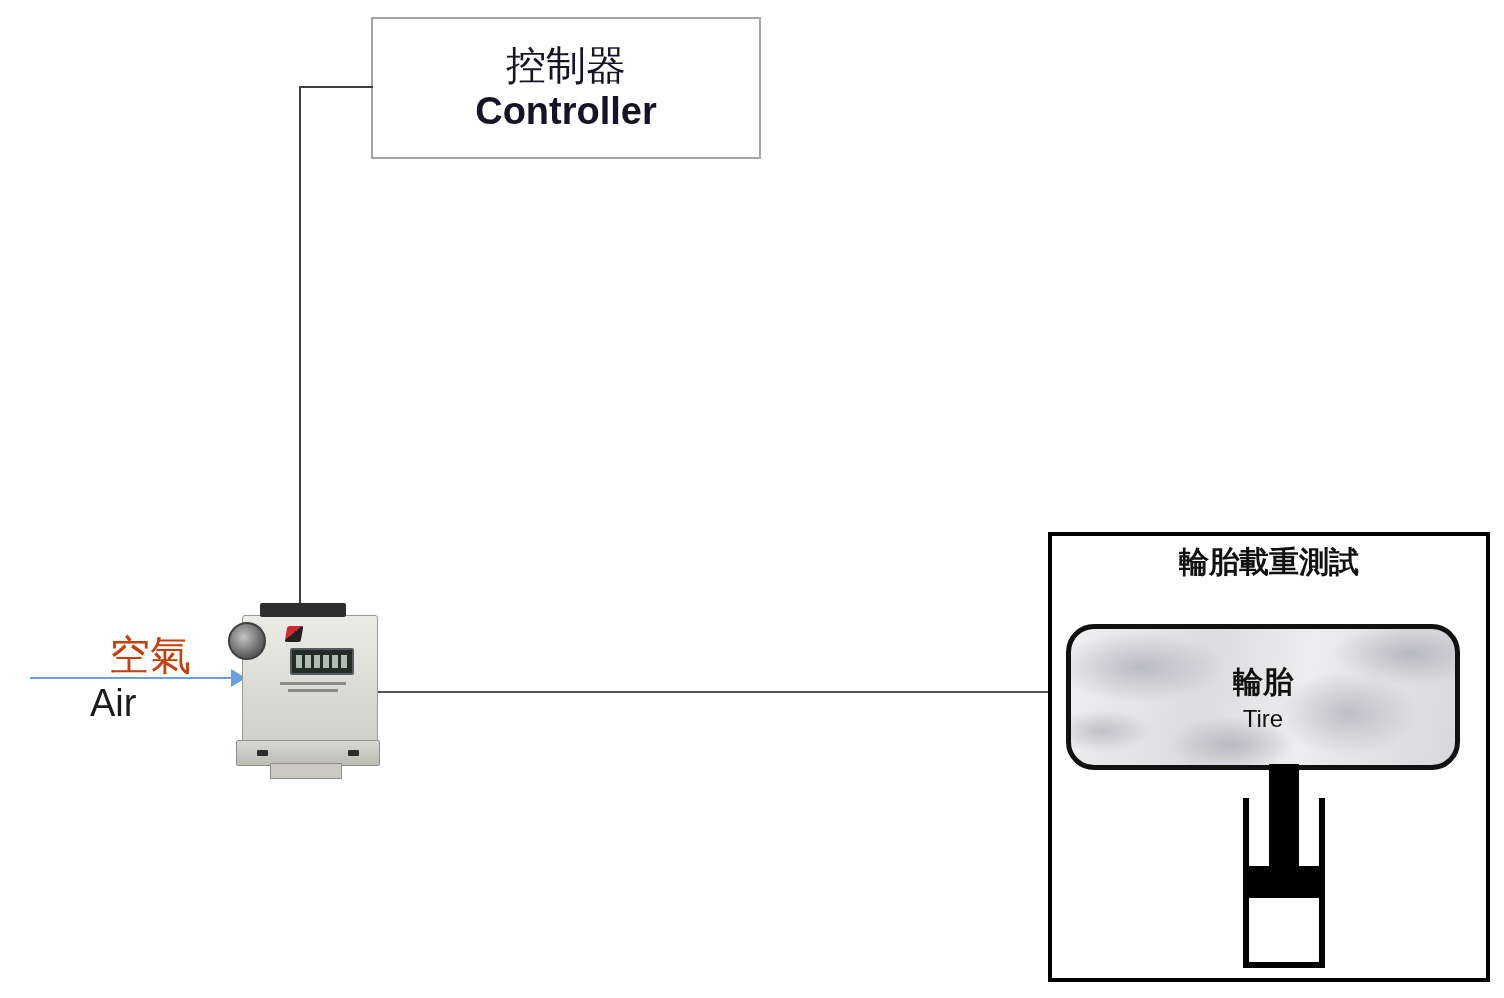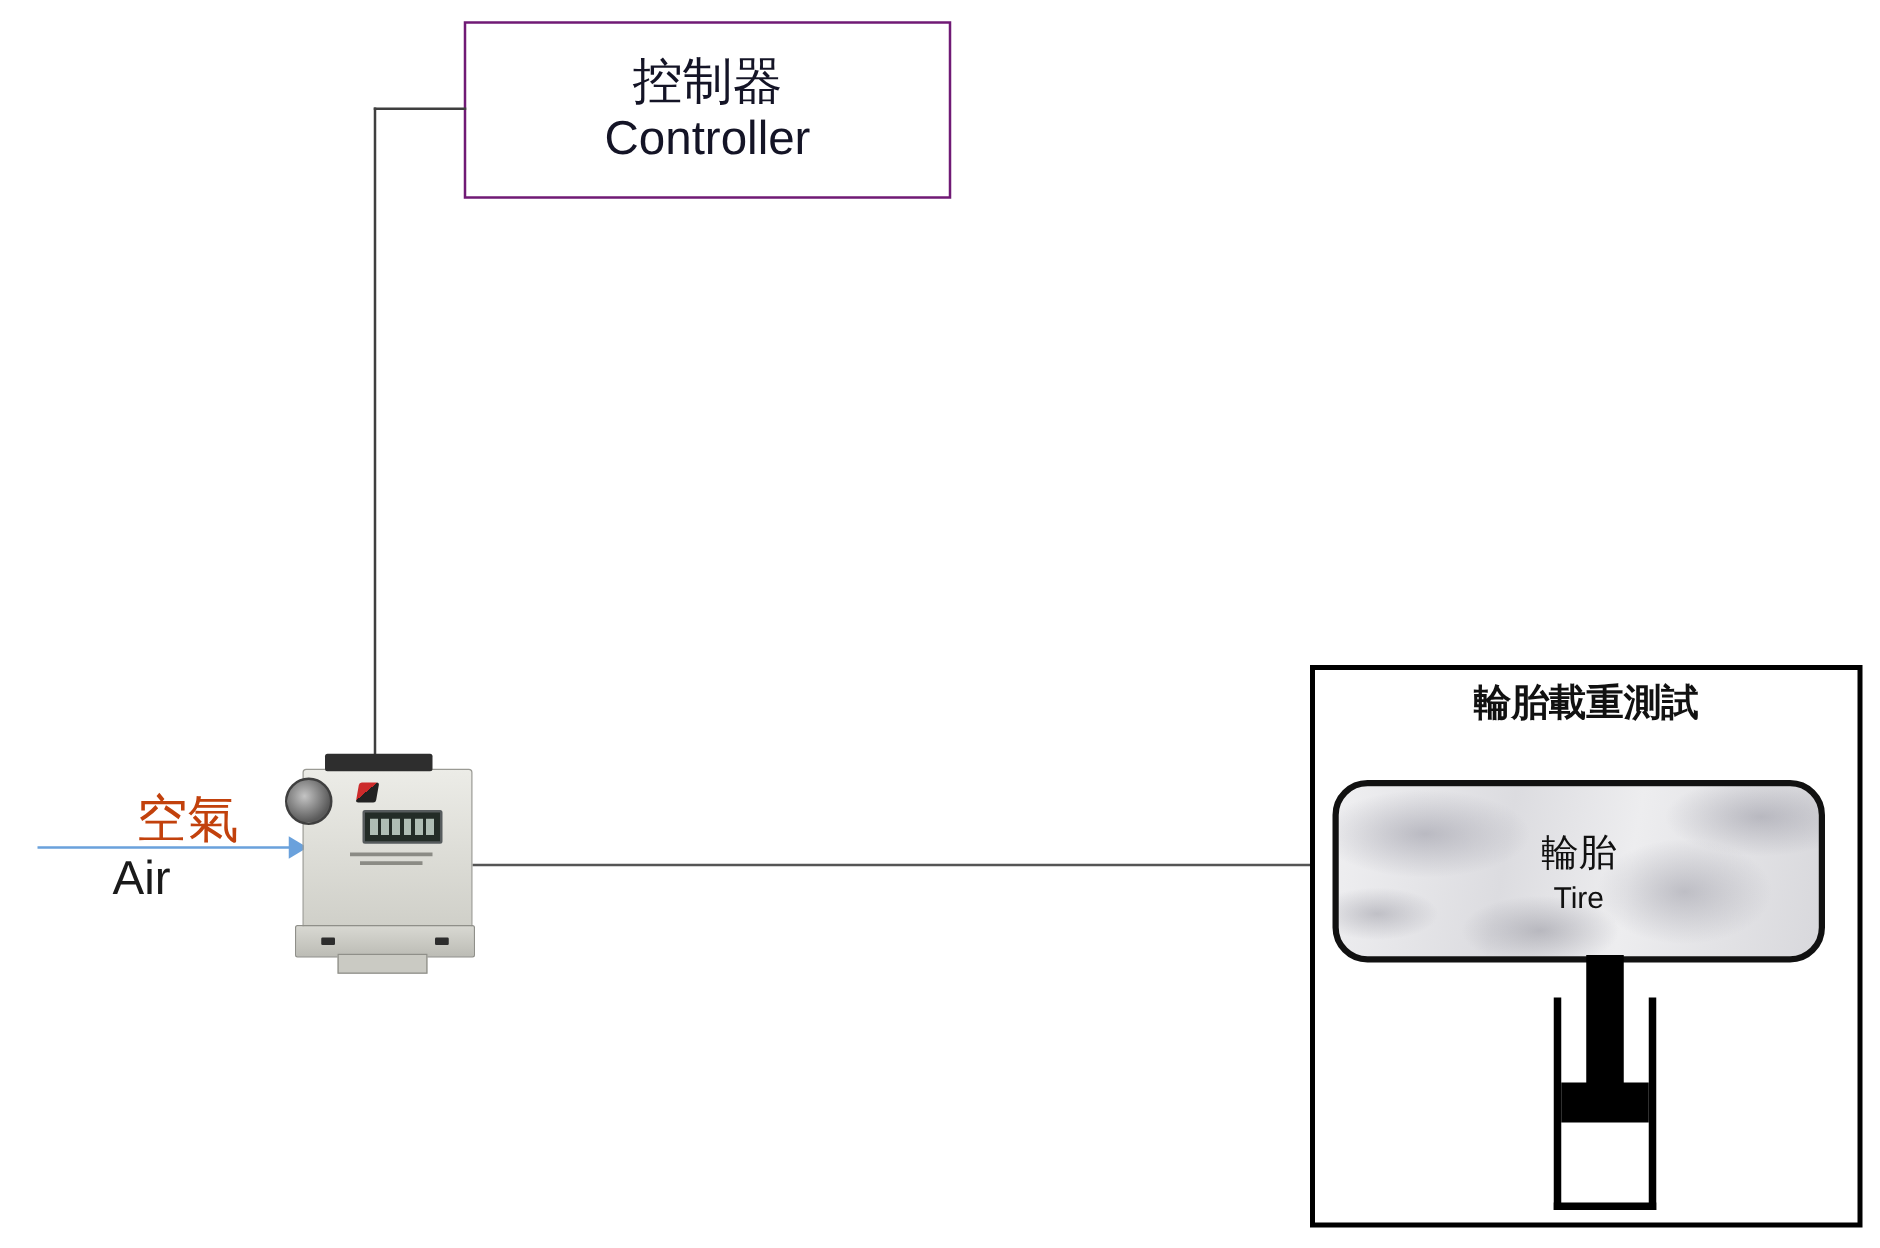--- a/index.html
+++ b/index.html
@@ -3,25 +3,25 @@
 <meta charset="utf-8">
 <style>
   html,body{margin:0;padding:0;background:#ffffff;}
   .canvas{
     position:relative;width:1504px;height:998px;background:#ffffff;overflow:hidden;
     font-family:"Liberation Sans","DejaVu Sans",sans-serif;color:#111;
   }
   
   .controller-box{
     position:absolute;left:371px;top:17px;width:386px;height:138px;
-    border:2px solid #701a75;background:#ffffff;
+    border:2px solid #a3a3a3;background:#ffffff;
     display:flex;flex-direction:column;align-items:center;justify-content:center;gap:2px;
   }
   .controller-box .zh{font-size:40px;line-height:1.15;color:#141426;}
-  .controller-box .en{font-size:38px;line-height:1.15;font-weight:normal;color:#141426;}
+  .controller-box .en{font-size:38px;line-height:1.15;font-weight:bold;color:#141426;}
 
   
   .line{position:absolute;background:#3f3f3f;}
   .line-ctrl-h{left:299px;top:86px;width:74px;height:2px;}
   .line-ctrl-v{left:299px;top:86px;width:2px;height:528px;}
   .line-dev-test{left:378px;top:691px;width:671px;height:2px;background:#555;}
 
   
   .air-line{position:absolute;left:30px;top:677px;width:203px;height:2px;background:#6aa1dc;}
   .air-head{
@@ -83,21 +83,21 @@
     border:5px solid #111;border-radius:28px;box-sizing:content-box;
     display:flex;flex-direction:column;align-items:center;justify-content:center;gap:2px;
     background:
       radial-gradient(ellipse 120px 50px at 18% 28%,rgba(150,150,162,.55),transparent 70%),
       radial-gradient(ellipse 100px 60px at 72% 62%,rgba(140,140,152,.45),transparent 70%),
       radial-gradient(ellipse 90px 40px at 42% 85%,rgba(120,120,132,.4),transparent 70%),
       radial-gradient(ellipse 110px 45px at 88% 18%,rgba(135,135,148,.45),transparent 70%),
       radial-gradient(ellipse 70px 30px at 8% 75%,rgba(130,130,142,.4),transparent 70%),
       linear-gradient(100deg,#efeff1 0%,#dcdce0 35%,#ededef 60%,#d8d8dc 100%);
   }
-  .tire-box .zh{font-size:30px;font-weight:normal;color:#111;}
+  .tire-box .zh{font-size:30px;font-weight:bold;color:#111;}
   .tire-box .en{font-size:24px;color:#111;}
 
   .piston-rod{position:absolute;left:217px;top:228px;width:30px;height:122px;background:#000;z-index:2;}
   .cylinder{
     position:absolute;left:191px;top:262px;width:82px;height:170px;box-sizing:border-box;
     border:6px solid #000;border-top:none;background:#fff;z-index:1;
   }
   .piston-head{position:absolute;left:197px;top:330px;width:70px;height:32px;background:#000;z-index:2;}
 </style>
 </head>

